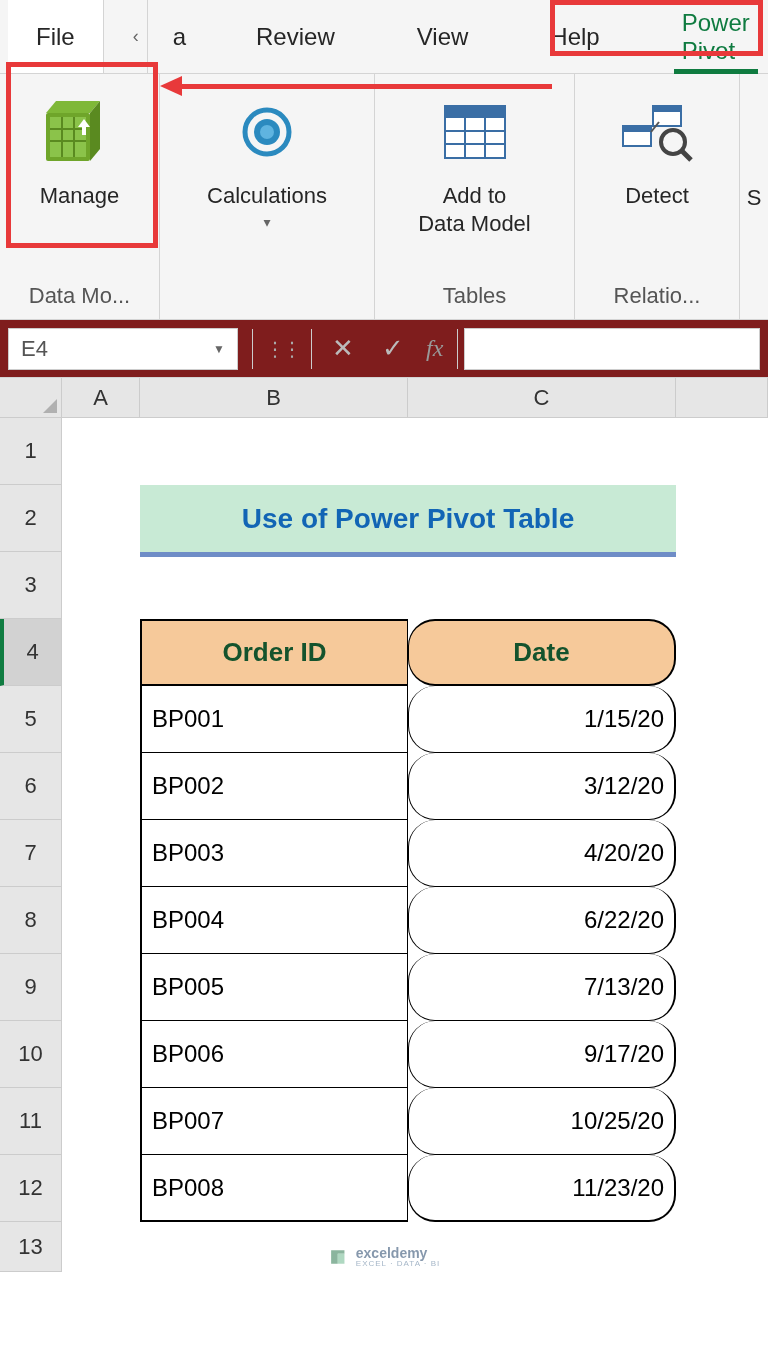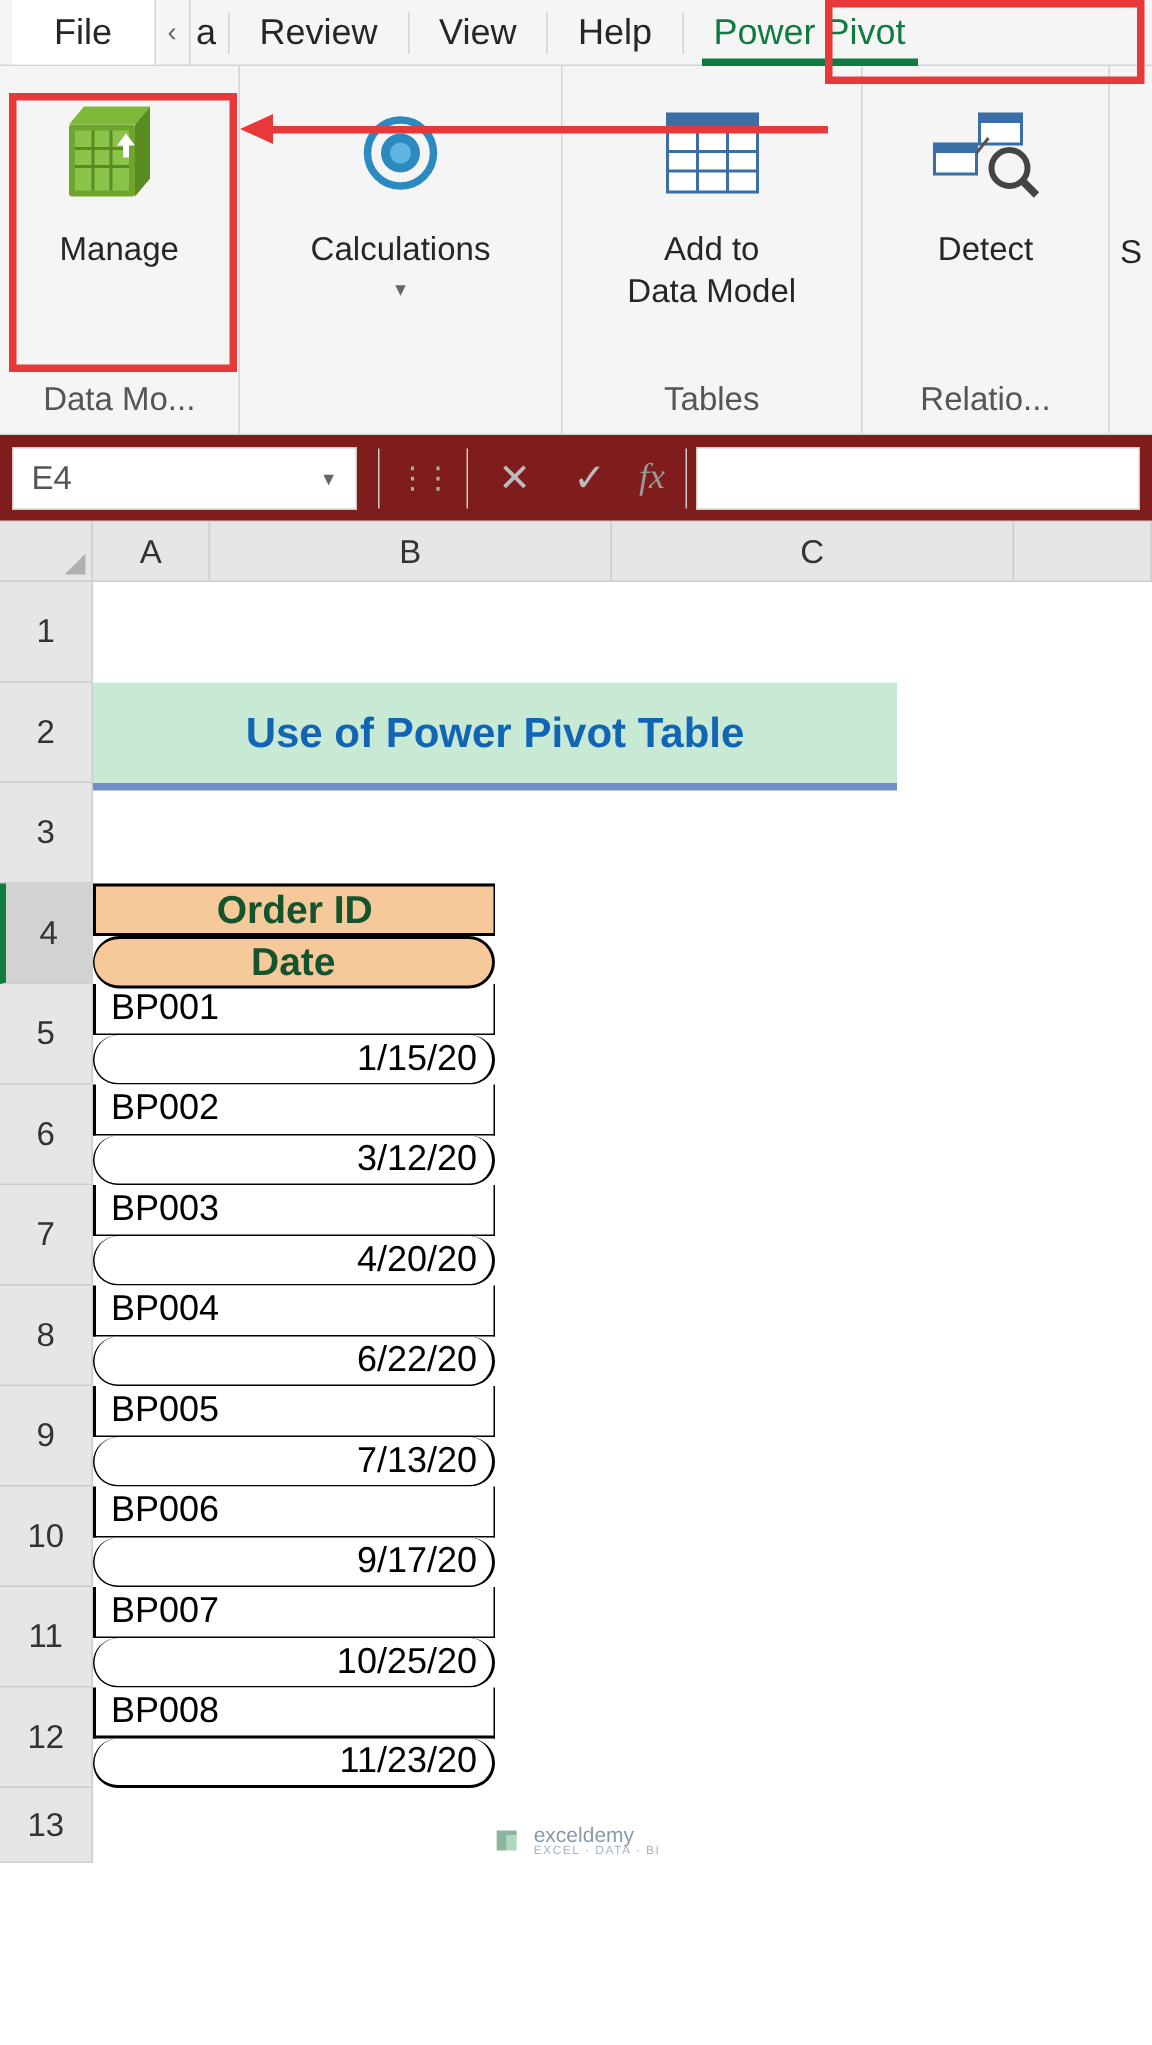--- a/index.html
+++ b/index.html
@@ -2,24 +2,25 @@
 <html><head>
 <meta charset="utf-8">
 <style>
 * { margin: 0; padding: 0; box-sizing: border-box; font-family: "Segoe UI", Arial, sans-serif; }
 body { background: #fff; width: 768px; position: relative; }
 
 
 .tabs {
   display: flex;
   align-items: center;
-  height: 44px;
+  height: 74px;
   background: #f5f5f5;
   border-bottom: 1px solid #d4d4d4;
   padding-left: 8px;
+  gap: 21px;
 }
 .tab {
   padding: 0 20px;
   height: 100%;
   display: flex;
   align-items: center;
   font-size: 24px;
   color: #262626;
   position: relative;
 }
@@ -122,21 +123,21 @@
 .col-h.cb { width: 268px; }
 .col-h.cc { width: 268px; }
 .col-h.cd { flex: 1; }
 
 .rows-area { display: flex; }
 .row-headers { width: 62px; background: #e6e6e6; border-right: 1px solid #ccc; }
 .row-h { height: 67px; border-bottom: 1px solid #ccc; display: flex; align-items: center; justify-content: center; font-size: 22px; color: #333; }
 .row-h.selected { background: #d2d2d2; border-left: 4px solid #107c41; }
 
 .cells { position: relative; flex: 1; }
-.grid-row { display: flex; height: 67px; flex-direction: column; }
+.grid-row { display: flex; height: 67px; }
 .grid-row .ca { width: 78px; }
 .grid-row .cb { width: 268px; }
 .grid-row .cc { width: 268px; border-radius: 27px; }
 
 
 .title-cell {
   width: 536px; height: 67px;
   background: #c8ead5;
   display: flex; align-items: center; justify-content: center;
   font-size: 28px; font-weight: bold;
@@ -430,16 +431,16 @@
 <div class="highlight-manage" style="left:6px; top:62px; width:152px; height:186px;"></div>
 <div class="arrow-line" style="left:180px; top:84px; width:372px;"></div>
 <div class="arrow-head" style="left:160px; top:76px;"></div>
 
 <div class="watermark">
   <svg class="wm-icon" viewBox="0 0 24 24">
     <path d="M4 4 L20 4 L20 8 L12 8 L12 20 L4 20 Z" fill="#2d7a4f"></path>
     <path d="M12 8 L20 8 L20 20 L12 20 Z" fill="#6fb98f"></path>
   </svg>
   <div class="wm-text">
-    <span style="font-weight:400">exceldemy</span>
+    <span style="font-weight:700">exceldemy</span>
     <span class="wm-sub">EXCEL · DATA · BI</span>
   </div>
 </div>
 
 </body></html>

